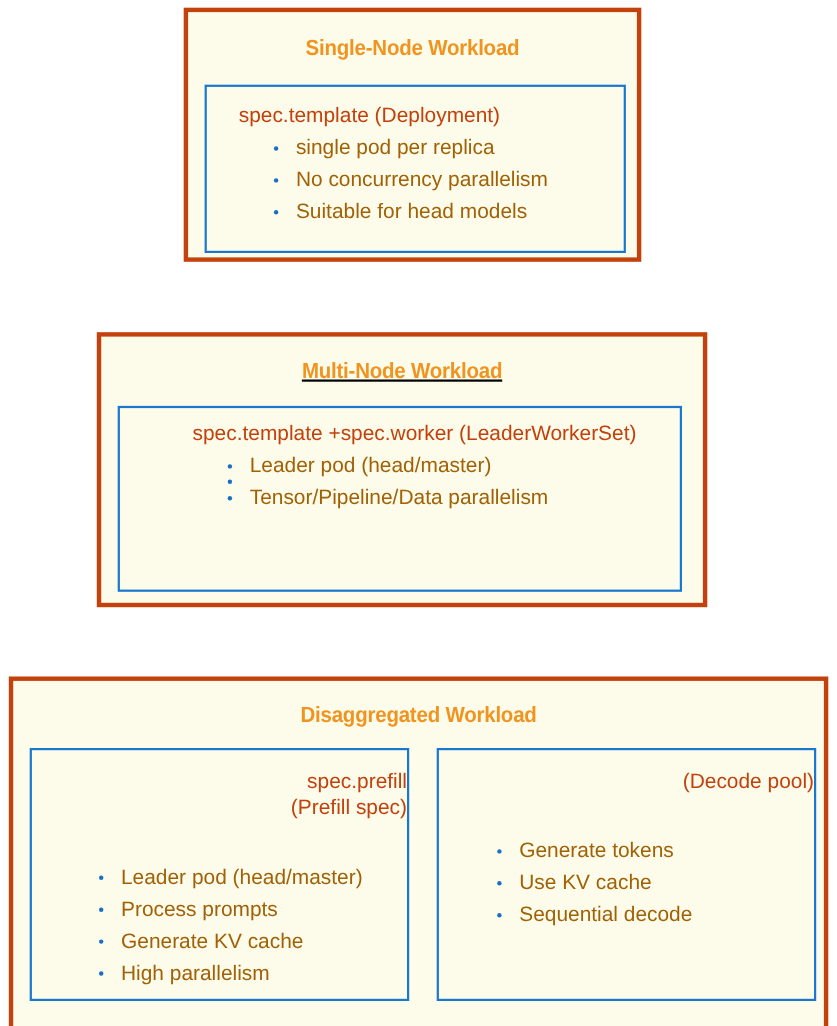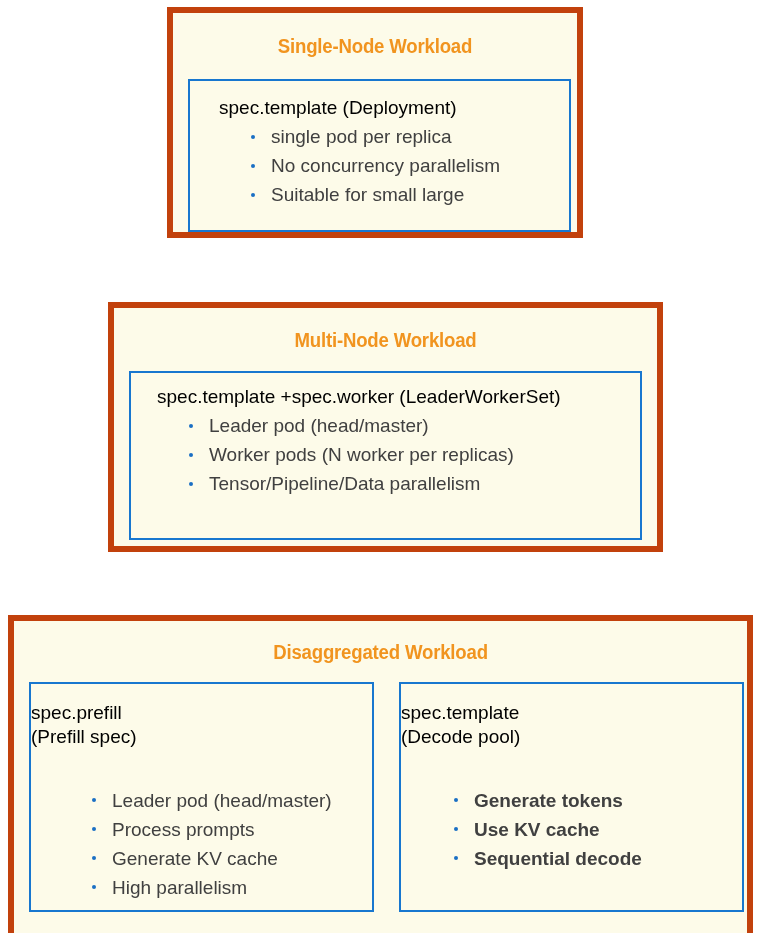--- a/index.html
+++ b/index.html
@@ -13,21 +13,21 @@
     position: relative;
     font-family: "Liberation Sans", "DejaVu Sans", sans-serif;
     overflow: hidden;
   }
 
   
   .card {
     position: absolute;
     box-sizing: border-box;
     background: #fdfbe9;
-    border: 6px solid #c2410c;
+    border: 4px solid #c2410c;
   }
 
   .card-title {
     text-align: center;
     color: #f1941f;
     font-weight: bold;
     font-size: 20px;
     letter-spacing: -0.2px;
     font-stretch: condensed;
     transform: scaleX(0.93);
@@ -38,34 +38,34 @@
   
   .panel {
     position: absolute;
     box-sizing: border-box;
     background: #fdfbe9;
     border: 2px solid #1877cf;
     color: #1a6fc4;
   }
 
   .panel-head {
-    color: #000000;
+    color: #c2410c;
     font-size: 19px;
     white-space: nowrap;
     line-height: 1.28;
   }
-  .panel-head.center { text-align: left; }
+  .panel-head.center { text-align: right; }
 
   ul.bullets {
     list-style: none;
     margin: 0;
     padding: 0;
   }
   ul.bullets li {
-    color: #404040;
+    color: #a16207;
     font-size: 19px;
     line-height: 1.53;
     white-space: nowrap;
     position: relative;
     padding-left: 22px;
   }
   ul.bullets li .bullet-dot {
     position: absolute;
     left: 2px;
     top: 50%;
@@ -77,63 +77,63 @@
   }
 
   
   #card-single { left: 167px; top: 7px; width: 416px; height: 231px; }
   #card-single .card-title { margin-top: 22px; }
   #panel-single { left: 15px; top: 66px; width: 383px; height: 153px; }
   #panel-single .panel-head { margin: 15px 0 0 29px; }
   #panel-single ul.bullets { margin: 2px 0 0 59px; }
 
   
-  #card-multi { left: 108px; top: 302px; width: 555px; height: 250px; }
+  #card-multi { left: 88px; top: 302px; width: 555px; height: 250px; text-decoration: underline; }
   #card-multi .card-title { margin-top: 21px; }
-  #panel-multi { left: 15px; top: 63px; width: 513px; height: 169px; }
+  #panel-multi { left: 15px; top: 63px; width: 513px; height: 169px; padding-left: 40px; }
   #panel-multi .panel-head { margin: 12px 0 0 26px; }
   #panel-multi ul.bullets { margin: 2px 0 0 56px; }
 
   
   #card-disagg { left: 8px; top: 615px; width: 745px; height: 364px; }
   #card-disagg .card-title { margin-top: 20px; }
 
   #panel-prefill { left: 15px; top: 61px; width: 345px; height: 230px; }
   #panel-decode  { left: 385px; top: 61px; width: 345px; height: 230px; }
 
   #panel-prefill .panel-head,
   #panel-decode  .panel-head { margin: 17px 0 0 0; }
 
   #panel-prefill ul.bullets { margin: 36px 0 0 59px; }
-  #panel-decode  ul.bullets { margin: 36px 0 0 51px; font-weight: bold; }
+  #panel-decode  ul.bullets { margin: 36px 0 0 51px; }
 </style>
 </head>
 <body>
 
 <div class="card" id="card-single">
   <div class="card-title">Single-Node Workload</div>
 
   <div class="panel" id="panel-single">
     <div class="panel-head">spec.template (Deployment)</div>
     <ul class="bullets">
       <li><span class="bullet-dot"></span><span>single pod per replica</span></li>
       <li><span class="bullet-dot"></span><span>No concurrency parallelism</span></li>
-      <li><span class="bullet-dot"></span><span>Suitable for small large</span></li>
+      <li><span class="bullet-dot"></span><span>Suitable for head models</span></li>
     </ul>
   </div>
 </div>
 
 <div class="card" id="card-multi">
   <div class="card-title">Multi-Node Workload</div>
 
   <div class="panel" id="panel-multi">
     <div class="panel-head">spec.template +spec.worker (LeaderWorkerSet)</div>
     <ul class="bullets">
       <li><span class="bullet-dot"></span><span>Leader pod (head/master)</span></li>
-      <li><span class="bullet-dot"></span><span>Worker pods (N worker per replicas)</span></li>
+      <li><span class="bullet-dot"></span></li>
       <li><span class="bullet-dot"></span><span>Tensor/Pipeline/Data parallelism</span></li>
     </ul>
   </div>
 </div>
 
 <div class="card" id="card-disagg">
   <div class="card-title">Disaggregated Workload</div>
 
   <div class="panel" id="panel-prefill">
     <div class="panel-head center">
@@ -143,21 +143,20 @@
     <ul class="bullets">
       <li><span class="bullet-dot"></span><span>Leader pod (head/master)</span></li>
       <li><span class="bullet-dot"></span><span>Process prompts</span></li>
       <li><span class="bullet-dot"></span><span>Generate KV cache</span></li>
       <li><span class="bullet-dot"></span><span>High parallelism</span></li>
     </ul>
   </div>
 
   <div class="panel" id="panel-decode">
     <div class="panel-head center">
-      <div>spec.template</div>
       <div>(Decode pool)</div>
     </div>
     <ul class="bullets">
       <li><span class="bullet-dot"></span><span>Generate tokens</span></li>
       <li><span class="bullet-dot"></span><span>Use KV cache</span></li>
       <li><span class="bullet-dot"></span><span>Sequential decode</span></li>
     </ul>
   </div>
 </div>
 

